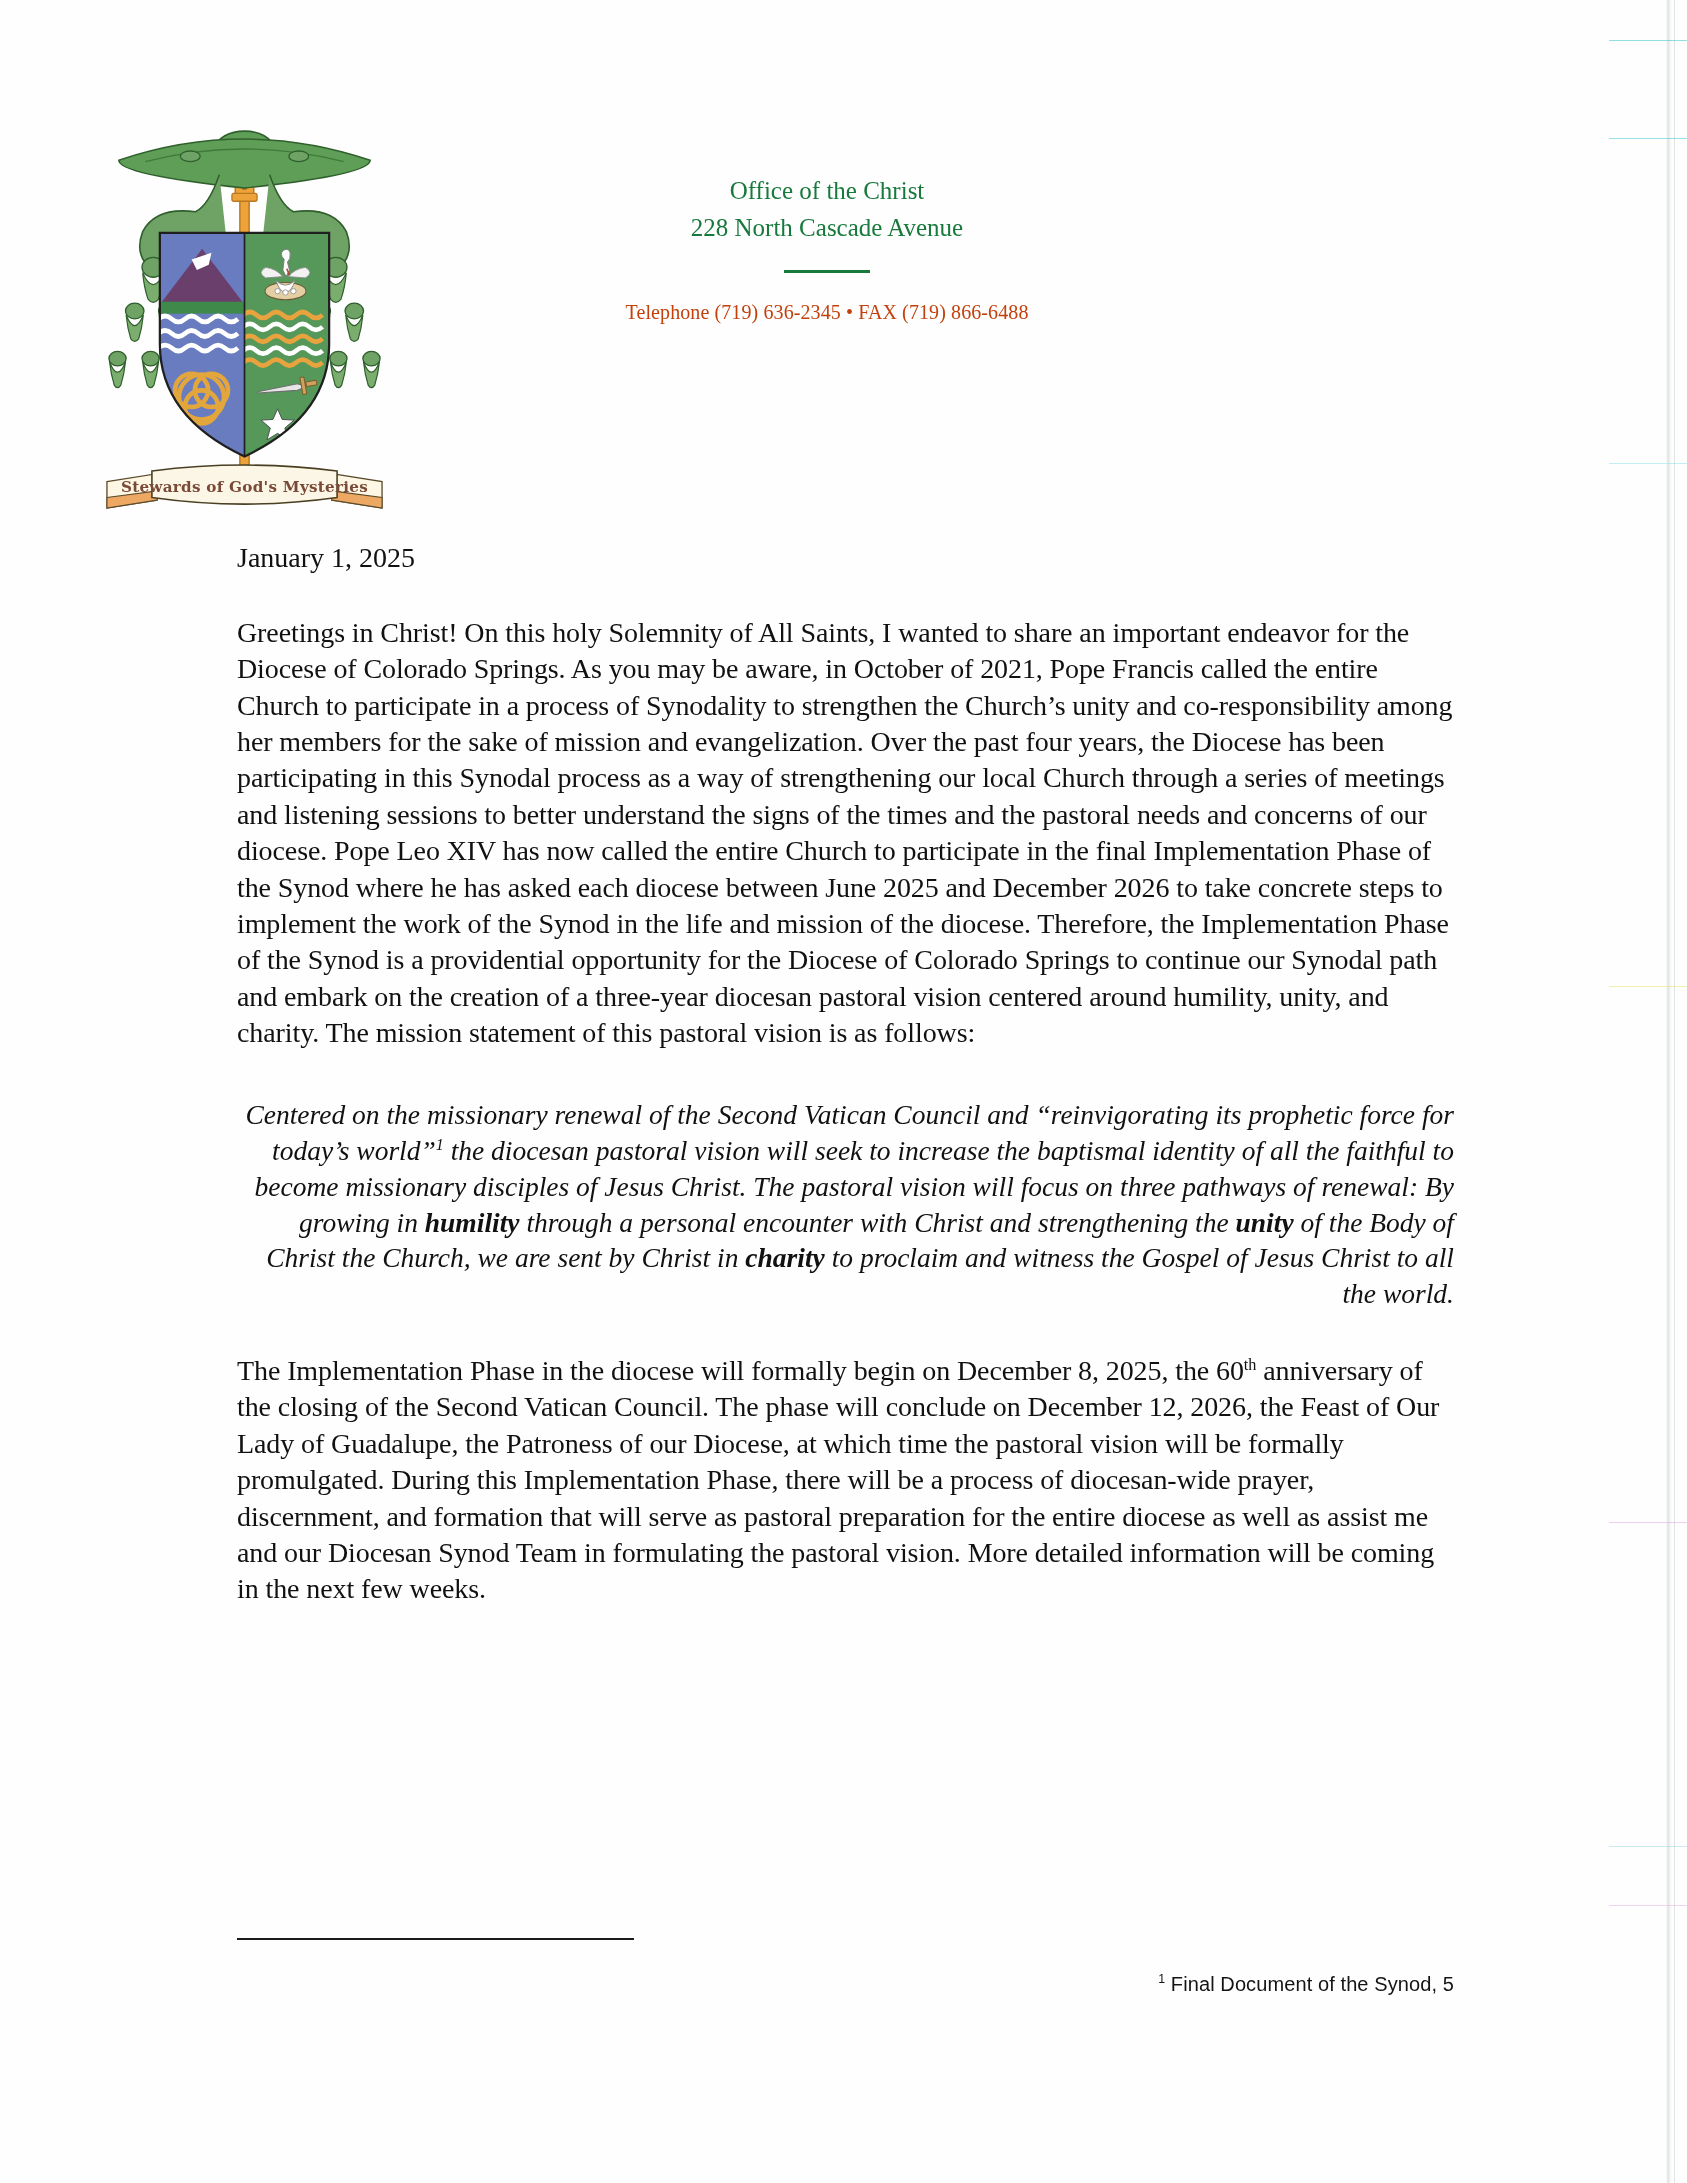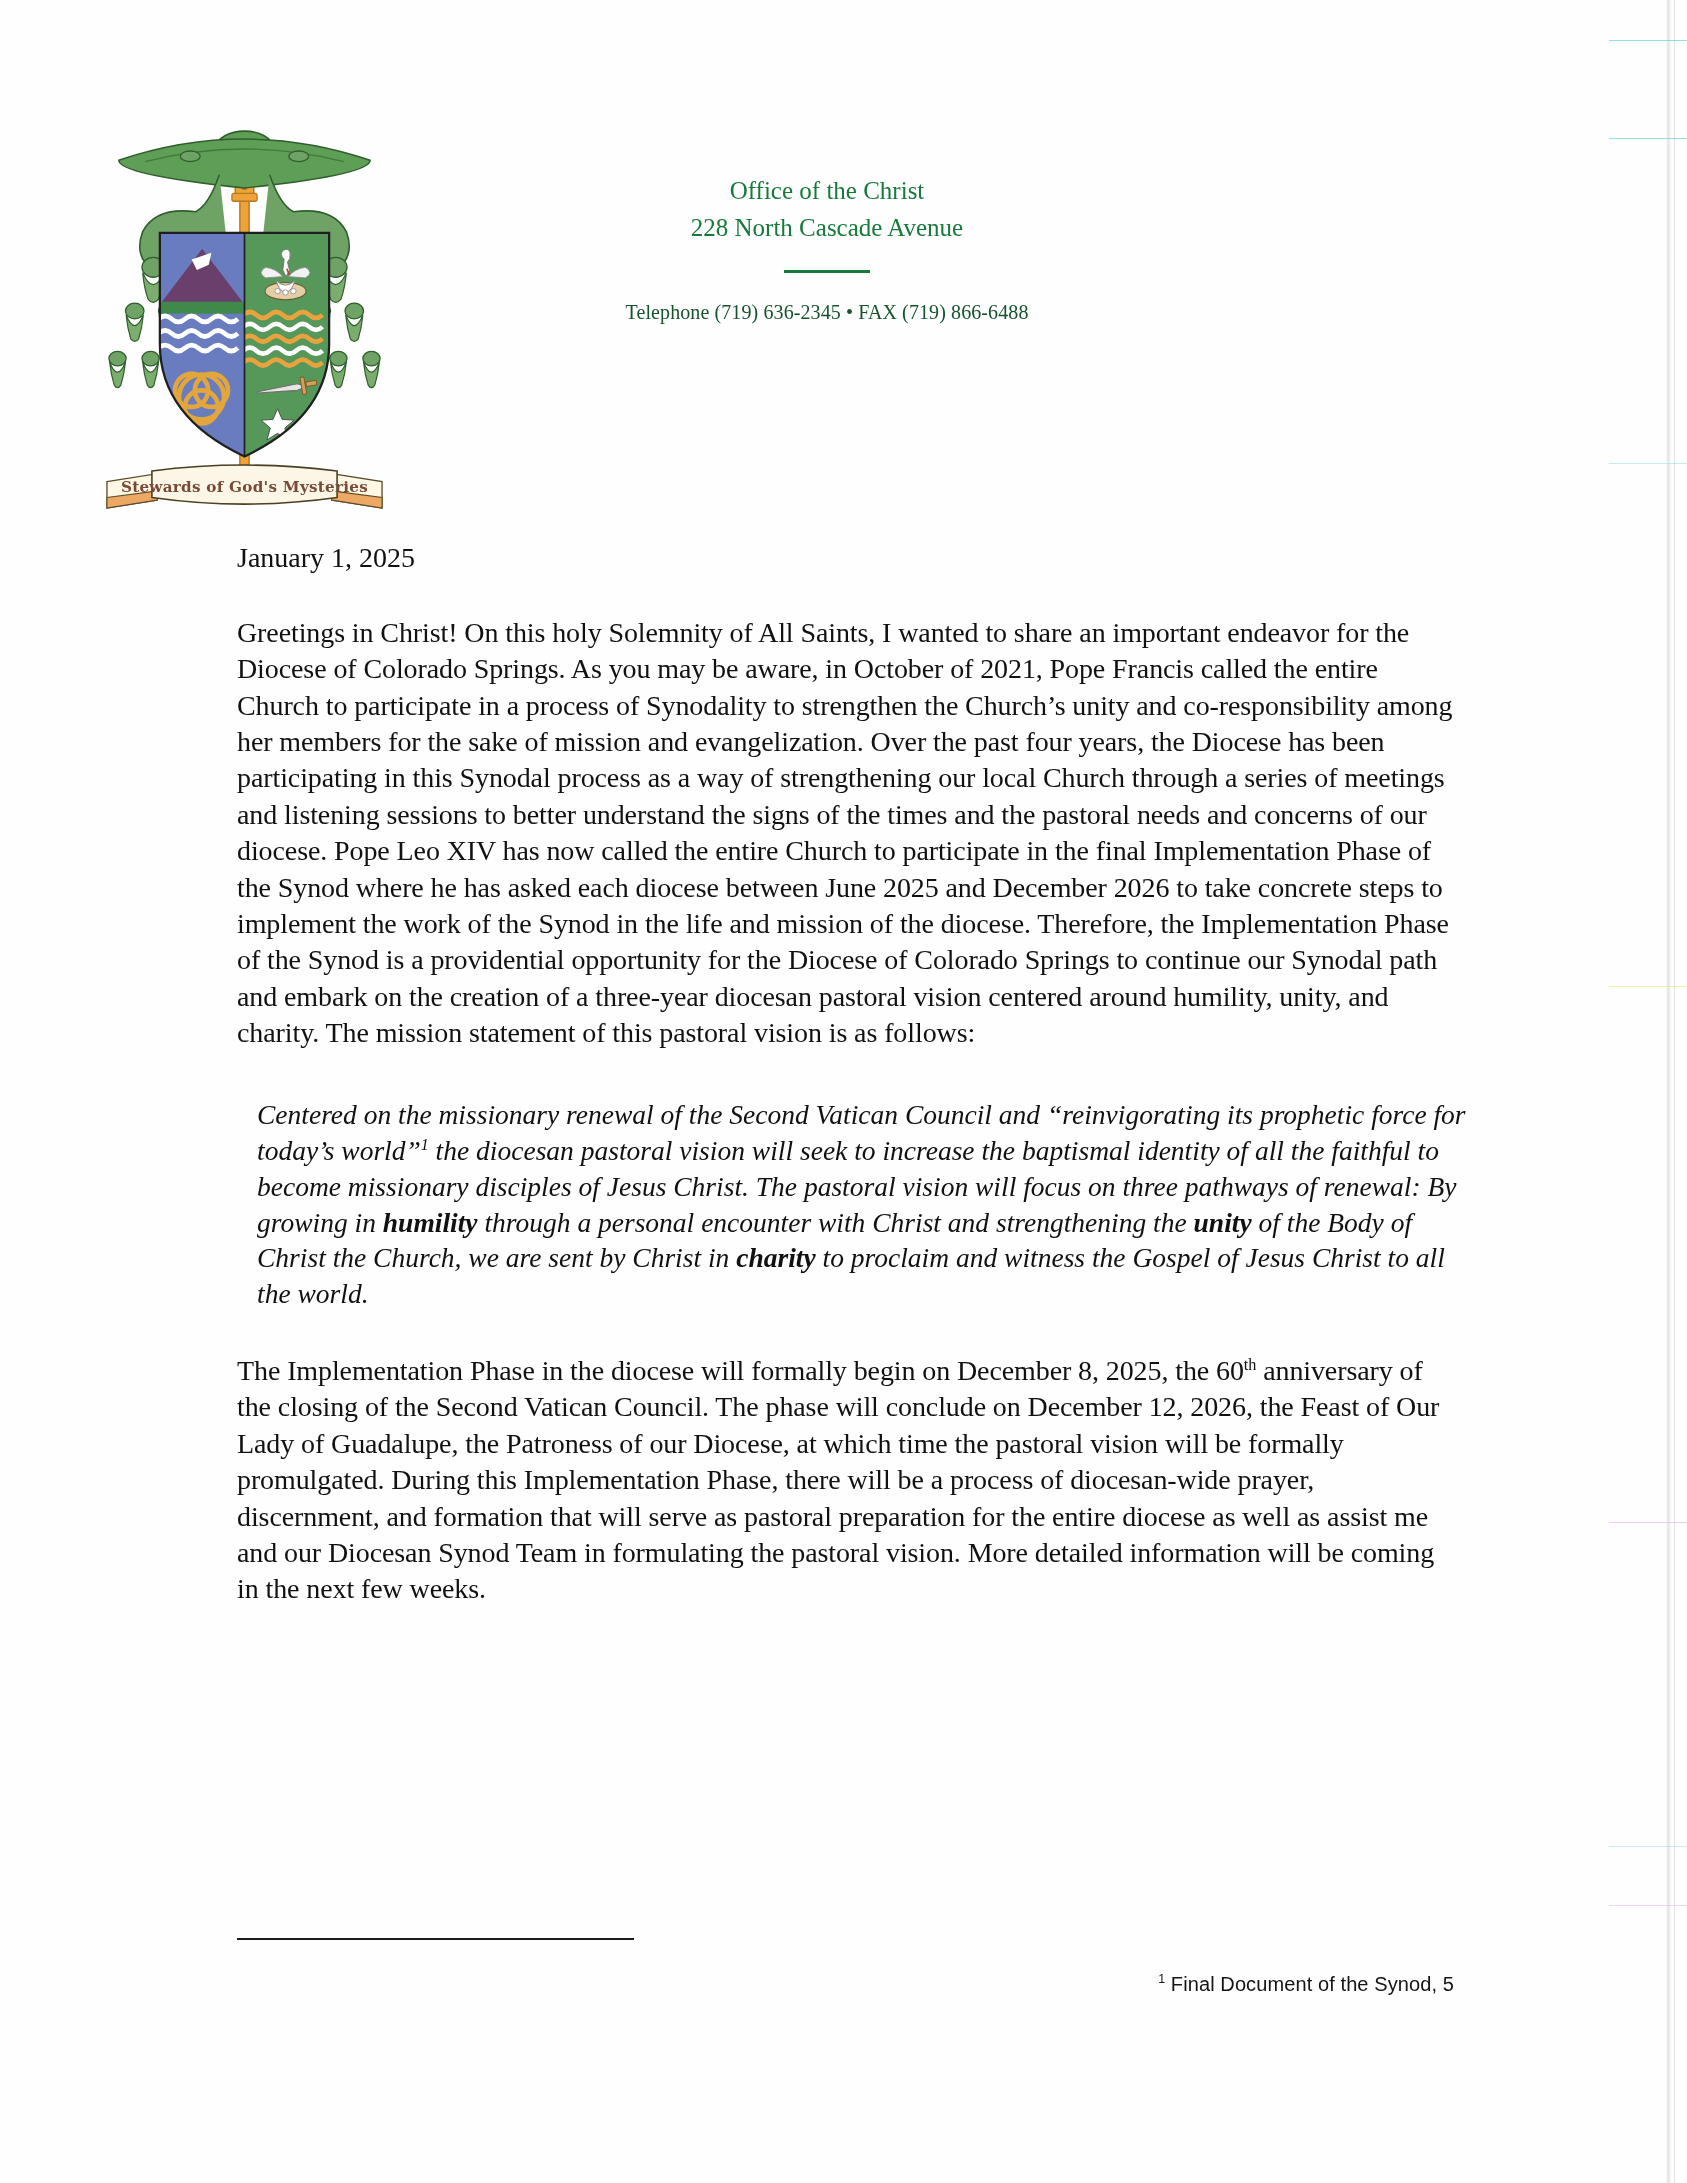--- a/index.html
+++ b/index.html
@@ -28,34 +28,34 @@
 
   .coat { position:absolute; left:79px; top:106px; width:331px; height:410px; }
 
   .lh-text { position:absolute; left:463px; top:152px; width:728px; text-align:center; color:#1a7a3c; }
   .lh-title {
     font-size:48px; letter-spacing:0.3px; line-height:1.05;
     font-family:"Liberation Serif", serif; color:#17793c;
   }
   .lh-sub { margin-top:20px; font-size:25px; line-height:1.48; color:#17793c; }
   .lh-rule { width:86px; height:2.6px; background:#17793c; margin:24px auto 0 auto; }
-  .lh-phone { margin-top:28px; font-size:20px; color:#14532d; letter-spacing:0.1px; }
+  .lh-phone { margin-top:28px; font-size:20px; color:#c2410c; letter-spacing:0.1px; }
 
   
   .letter { position:absolute; left:237px; top:543px; width:1217px; }
   .date { font-size:28px; line-height:1.1; }
   .salutation { font-size:28px; margin-top:71px; }
 
   .para {
     font-size:28px; line-height:1.30; text-align:left;
     margin-top:41px; letter-spacing:-0.1px;
   }
   .mission {
     font-style:italic; font-size:27.5px; line-height:1.30;
-    margin-top:46px; margin-left:20px; width:1213px;
+    margin-top:46px; margin-left:4px; width:1213px;text-align:right;
   }
   .mission b { font-weight:bold; font-style:italic; }
   sup { font-size:.58em; vertical-align:super; line-height:0; }
 
   
   .footnote-area { position:absolute; left:237px; top:1938px; width:1217px; }
   .footnote-rule { width:397px; height:2px; background:#1b1b1b; }
   .footnote-text {
     margin-top:33px; font-family:"Liberation Sans", sans-serif;
     font-size:20px; color:#141414; letter-spacing:0.1px;text-align:right;

